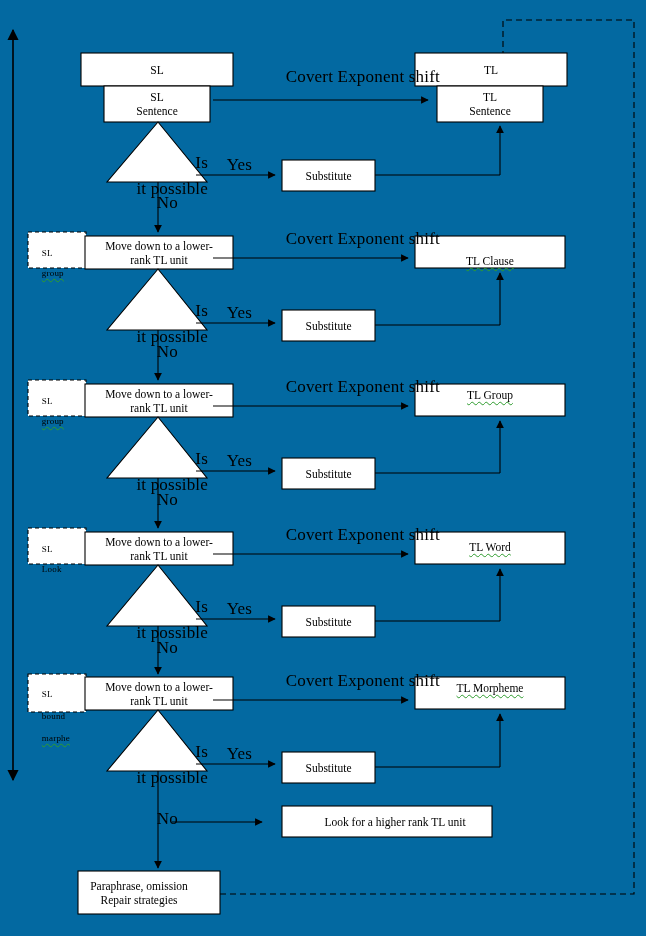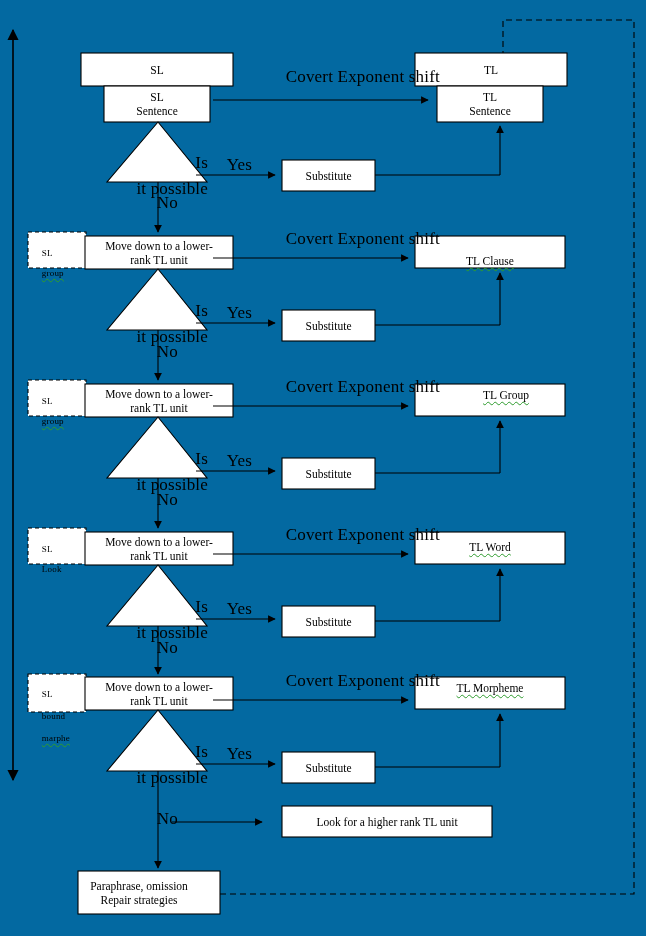--- a/index.html
+++ b/index.html
@@ -161,21 +161,21 @@
   <div class="boxtext" style="left:85px;top:384px;width:148px;height:33px;white-space:pre-line;">Move down to a lower-
 rank TL unit</div>
   <div class="boxtext" style="left:85px;top:532px;width:148px;height:33px;white-space:pre-line;">Move down to a lower-
 rank TL unit</div>
   <div class="boxtext" style="left:85px;top:677px;width:148px;height:33px;white-space:pre-line;">Move down to a lower-
 rank TL unit</div>
 
   <div class="boxtext" style="left:415px;top:236px;width:150px;height:32px;align-items:flex-end;">
     <span class="spell">TL  Clause</span>
     </div>
-  <div class="boxtext" style="left:415px;top:384px;width:150px;height:22px;margin-left:16px;">
+  <div class="boxtext" style="left:415px;top:384px;width:150px;height:22px;">
     <span class="spell">TL  Group</span>
     </div>
   <div class="boxtext" style="left:415px;top:532px;width:150px;height:29px;">
     <span class="spell">TL  Word</span>
     </div>
   <div class="boxtext" style="left:415px;top:677px;width:150px;height:22px;">
     <span class="spell">TL  Morpheme</span>
     </div>
 
   <div class="lbl small" style="left:32px;top:238px;width:52px;text-align:left;">
@@ -189,17 +189,17 @@
   <div class="lbl small" style="left:32px;top:534px;width:52px;text-align:left;">
     <span>SL</span><br>
     <span>Look</span>
   </div>
   <div class="lbl small" style="left:32px;top:678px;width:52px;text-align:left;line-height:11px;">
     <span>SL</span><br>
     <span>bound</span><br>
     <span class="spell">marphe</span>
   </div>
 
-  <div class="boxtext" style="left:282px;top:806px;width:210px;height:31px;">Look for a higher rank TL unit</div>
+  <div class="boxtext" style="left:290px;top:806px;width:210px;height:31px;">Look for a higher rank TL unit</div>
   <div class="boxtext" style="left:78px;top:871px;width:122px;height:43px;white-space:pre-line;">Paraphrase, omission
 Repair strategies</div>
 
 </div>
 
 </body></html>

